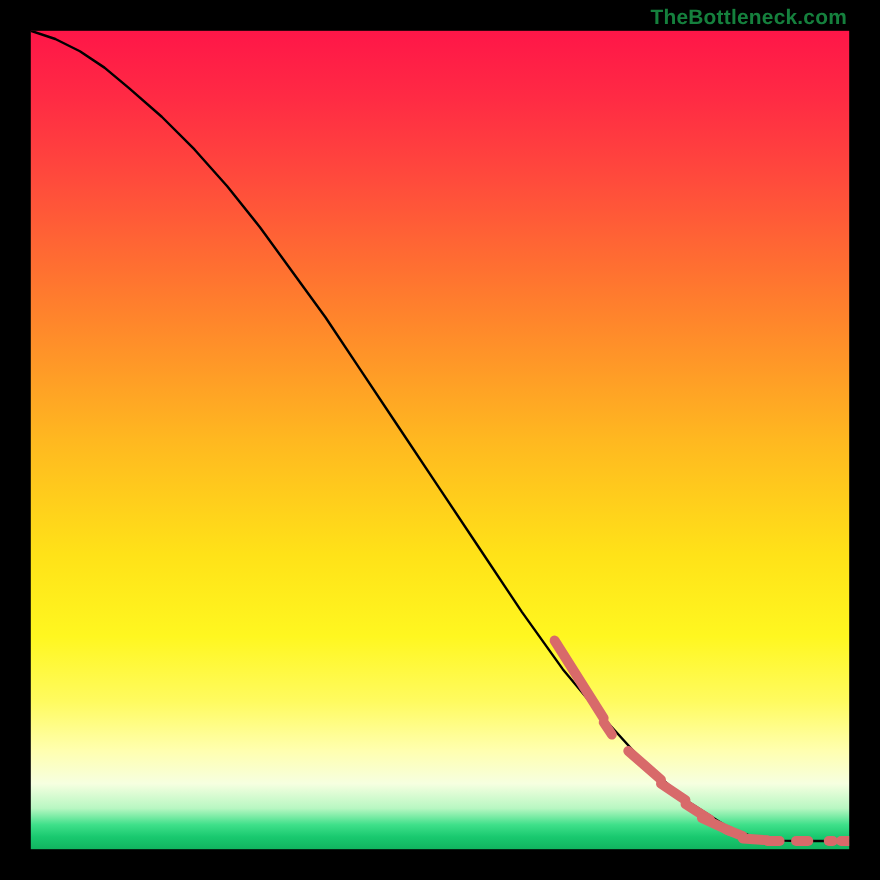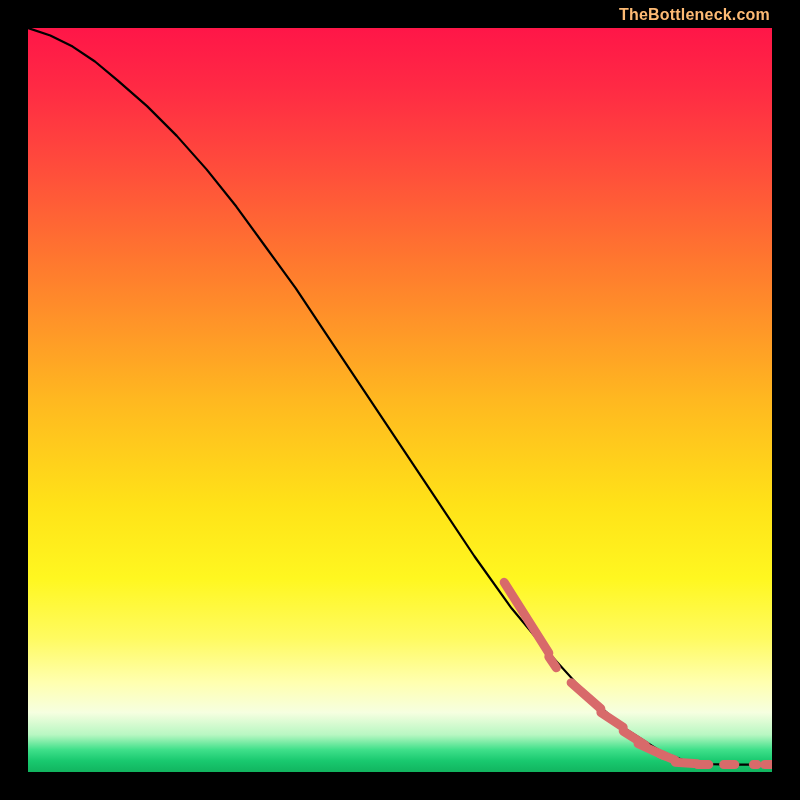--- a/index.html
+++ b/index.html
@@ -39,22 +39,22 @@
       #b8f7c2 95%,
       #3fe08a 97%,
       #19c96f 98.5%,
       #11b45f 100%
     );
   }
   .watermark {
     position: absolute;
     top: 6px;
     right: 30px;
-    color: #fdba74;
-    font-size: 16px;
+    color: #15803d;
+    font-size: 19px;
     font-weight: 600;
     letter-spacing: 0.2px;
     user-select: none;
   }
   svg.overlay {
     position: absolute;
     left: 0;
     top: 0;
     width: 744px;
     height: 744px;

